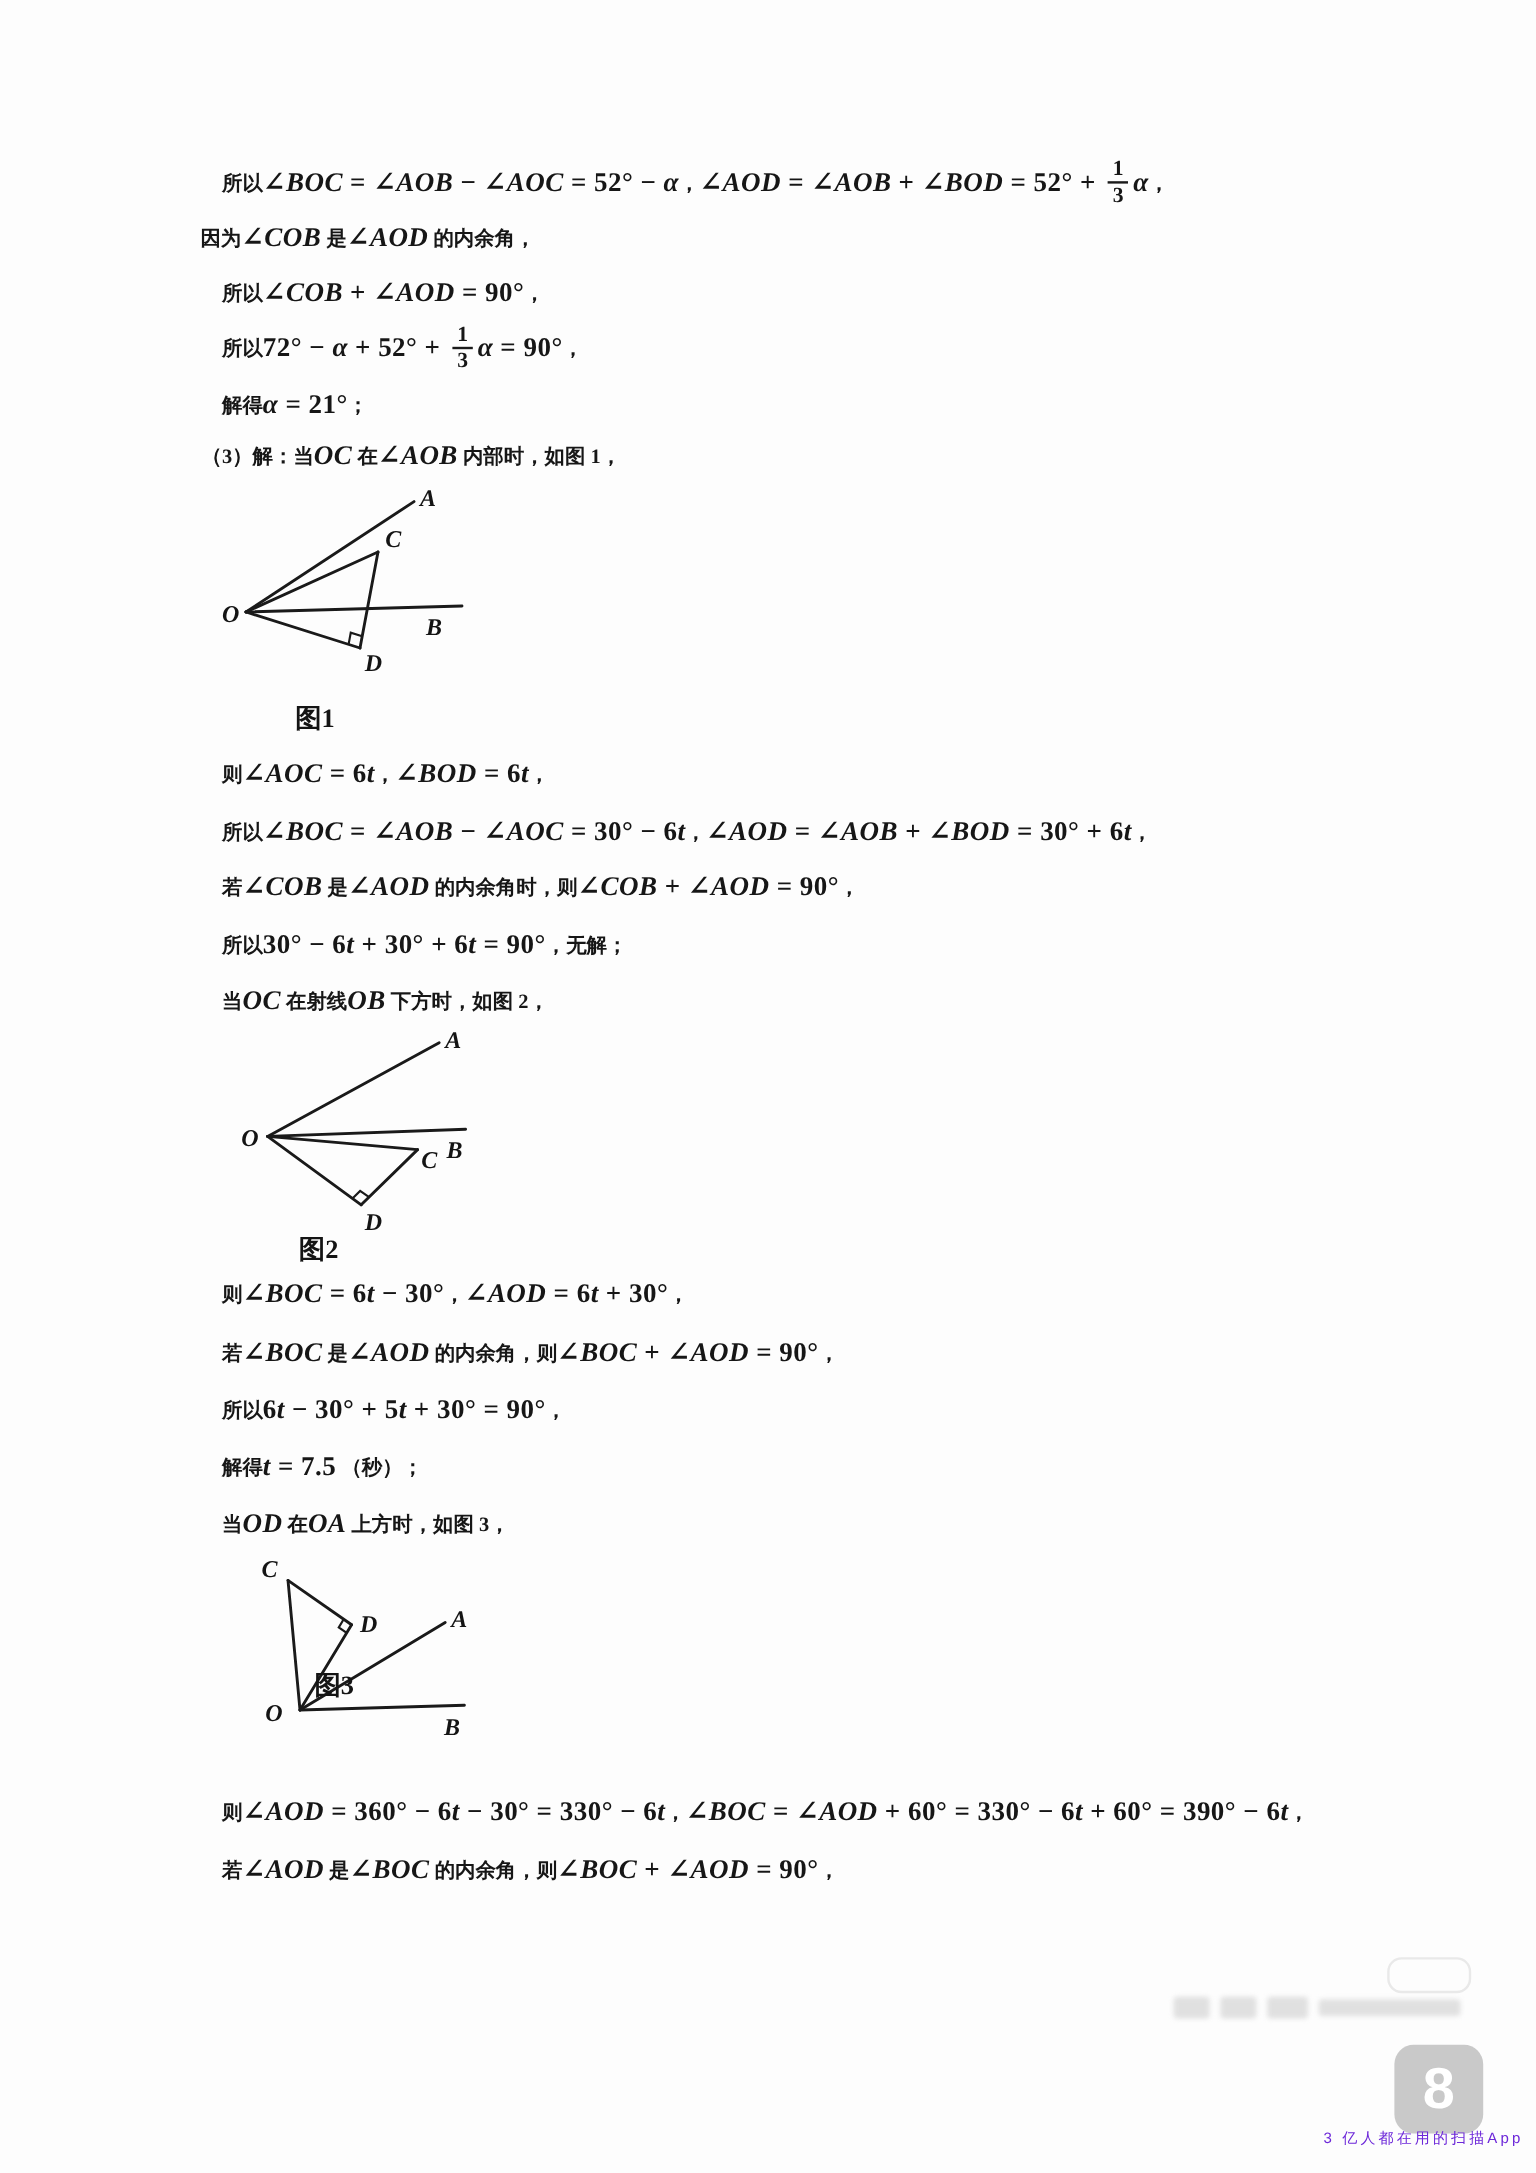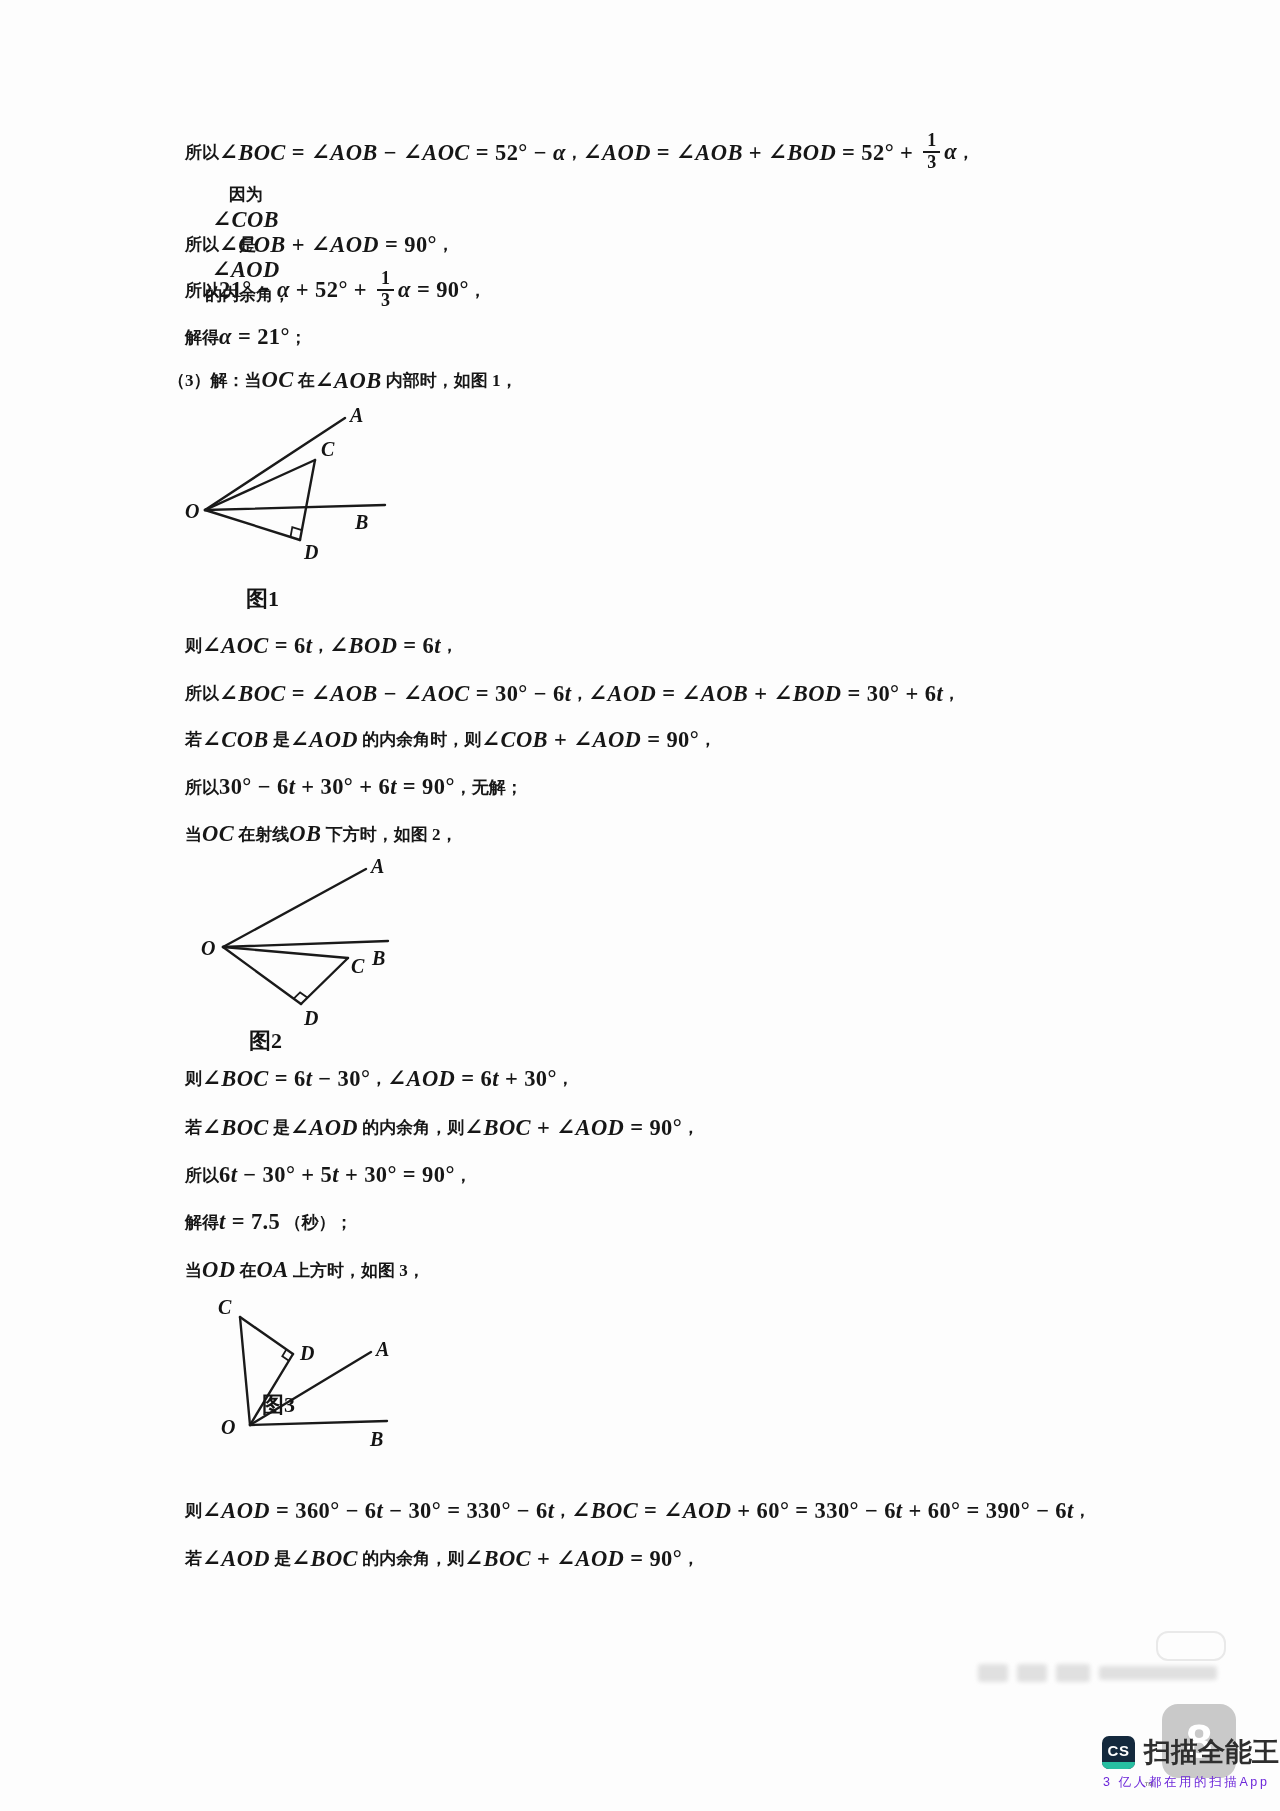--- a/index.html
+++ b/index.html
@@ -44,23 +44,23 @@
               font-family:"Liberation Sans","DejaVu Sans",sans-serif;font-size:12.5px;
               color:#6d28d9;letter-spacing:2.6px;white-space:nowrap;}
 </style>
 </head>
 <body>
 
 <div class="page">
 
   <div>
       <div class="line" style="left: 185px; top: 128px; height: 48px;"><span class="cjk">所以</span><span class="math"><span>∠</span><span class="var">BOC</span><span> = ∠</span><span class="var">AOB</span><span> − ∠</span><span class="var">AOC</span><span> = 52° − </span><span class="var">α</span></span><span class="cjk">，</span><span class="math"><span>∠</span><span class="var">AOD</span><span> = ∠</span><span class="var">AOB</span><span> + ∠</span><span class="var">BOD</span><span> = 52° + </span></span><span class="frac"><span class="num">1</span><span class="den">3</span></span><span class="math"><span class="var">α</span></span><span class="cjk">，</span></div>
-      <div class="line" style="left: 201px; top: 183px; height: 30px; flex-direction: column;"><span class="cjk">因为</span><span class="math"><span>∠</span><span class="var">COB</span></span><span class="cjk"> 是</span><span class="math"><span>∠</span><span class="var">AOD</span></span><span class="cjk"> 的内余角，</span></div>
+      <div class="line" style="left: 167px; top: 183px; height: 30px;"><span class="cjk">因为</span><span class="math"><span>∠</span><span class="var">COB</span></span><span class="cjk"> 是</span><span class="math"><span>∠</span><span class="var">AOD</span></span><span class="cjk"> 的内余角，</span></div>
       <div class="line" style="left: 185px; top: 229px; height: 30px;"><span class="cjk">所以</span><span class="math"><span>∠</span><span class="var">COB</span><span> + ∠</span><span class="var">AOD</span><span> = 90°</span></span><span class="cjk">，</span></div>
-      <div class="line" style="left: 185px; top: 266px; height: 48px;"><span class="cjk">所以</span><span class="math"><span>21° − </span><span class="var">α</span><span> + 52° + </span></span><span class="frac"><span class="num">1</span><span class="den">3</span></span><span class="math"><span class="var">α</span><span> = 90°</span></span><span class="cjk">，</span></div>
+      <div class="line" style="left: 185px; top: 266px; height: 48px;"><span class="cjk">所以</span><span class="math"><span>72° − </span><span class="var">α</span><span> + 52° + </span></span><span class="frac"><span class="num">1</span><span class="den">3</span></span><span class="math"><span class="var">α</span><span> = 90°</span></span><span class="cjk">，</span></div>
       <div class="line" style="left: 185px; top: 322px; height: 30px;"><span class="cjk">解得</span><span class="math"><span class="var">α</span><span> = 21°</span></span><span class="cjk">；</span></div>
       <div class="line" style="left: 168px; top: 365px; height: 30px; justify-content: center;"><span class="cjk">（3）解：当</span><span class="math"><span class="var">OC</span></span><span class="cjk"> 在</span><span class="math"><span>∠</span><span class="var">AOB</span></span><span class="cjk"> 内部时，如图 1，</span></div>
       <div class="line" style="left: 185px; top: 630px; height: 30px;"><span class="cjk">则</span><span class="math"><span>∠</span><span class="var">AOC</span><span> = 6</span><span class="var">t</span></span><span class="cjk">，</span><span class="math"><span>∠</span><span class="var">BOD</span><span> = 6</span><span class="var">t</span></span><span class="cjk">，</span></div>
       <div class="line" style="left: 185px; top: 678px; height: 30px;"><span class="cjk">所以</span><span class="math"><span>∠</span><span class="var">BOC</span><span> = ∠</span><span class="var">AOB</span><span> − ∠</span><span class="var">AOC</span><span> = 30° − 6</span><span class="var">t</span></span><span class="cjk">，</span><span class="math"><span>∠</span><span class="var">AOD</span><span> = ∠</span><span class="var">AOB</span><span> + ∠</span><span class="var">BOD</span><span> = 30° + 6</span><span class="var">t</span></span><span class="cjk">，</span></div>
       <div class="line" style="left: 185px; top: 724px; height: 30px;"><span class="cjk">若</span><span class="math"><span>∠</span><span class="var">COB</span></span><span class="cjk"> 是</span><span class="math"><span>∠</span><span class="var">AOD</span></span><span class="cjk"> 的内余角时，则</span><span class="math"><span>∠</span><span class="var">COB</span><span> + ∠</span><span class="var">AOD</span><span> = 90°</span></span><span class="cjk">，</span></div>
       <div class="line" style="left: 185px; top: 772px; height: 30px;"><span class="cjk">所以</span><span class="math"><span>30° − 6</span><span class="var">t</span><span> + 30° + 6</span><span class="var">t</span><span> = 90°</span></span><span class="cjk">，无解；</span></div>
       <div class="line" style="left: 185px; top: 819px; height: 30px;"><span class="cjk">当</span><span class="math"><span class="var">OC</span></span><span class="cjk"> 在射线</span><span class="math"><span class="var">OB</span></span><span class="cjk"> 下方时，如图 2，</span></div>
       <div class="line" style="left: 185px; top: 1063px; height: 30px;"><span class="cjk">则</span><span class="math"><span>∠</span><span class="var">BOC</span><span> = 6</span><span class="var">t</span><span> − 30°</span></span><span class="cjk">，</span><span class="math"><span>∠</span><span class="var">AOD</span><span> = 6</span><span class="var">t</span><span> + 30°</span></span><span class="cjk">，</span></div>
       <div class="line" style="left: 185px; top: 1112px; height: 30px;"><span class="cjk">若</span><span class="math"><span>∠</span><span class="var">BOC</span></span><span class="cjk"> 是</span><span class="math"><span>∠</span><span class="var">AOD</span></span><span class="cjk"> 的内余角，则</span><span class="math"><span>∠</span><span class="var">BOC</span><span> + ∠</span><span class="var">AOD</span><span> = 90°</span></span><span class="cjk">，</span></div>
       <div class="line" style="left: 185px; top: 1160px; height: 30px;"><span class="cjk">所以</span><span class="math"><span>6</span><span class="var">t</span><span> − 30° + 5</span><span class="var">t</span><span> + 30° = 90°</span></span><span class="cjk">，</span></div>
@@ -120,22 +120,15 @@
     <div class="gblock" style="width:30px;height:18px"></div>
     <div class="gblock" style="width:30px;height:18px"></div>
     <div class="gblock" style="width:34px;height:18px"></div>
     <div class="gblock" style="width:118px;height:14px"></div>
   </div>
 
   <div class="page-badge">
     <span>8</span>
   </div>
 
-  <div class="cs-row">
-    <div class="cs-icon">
-      <span>CS</span>
-      <i></i>
-    </div>
-    <div class="cs-brand"><span>扫描全能王</span><sup class="cs-tm">™</sup></div>
-  </div>
   <div class="cs-tagline">3 亿人都在用的扫描App</div>
 
 </div>
 
 </body></html>

